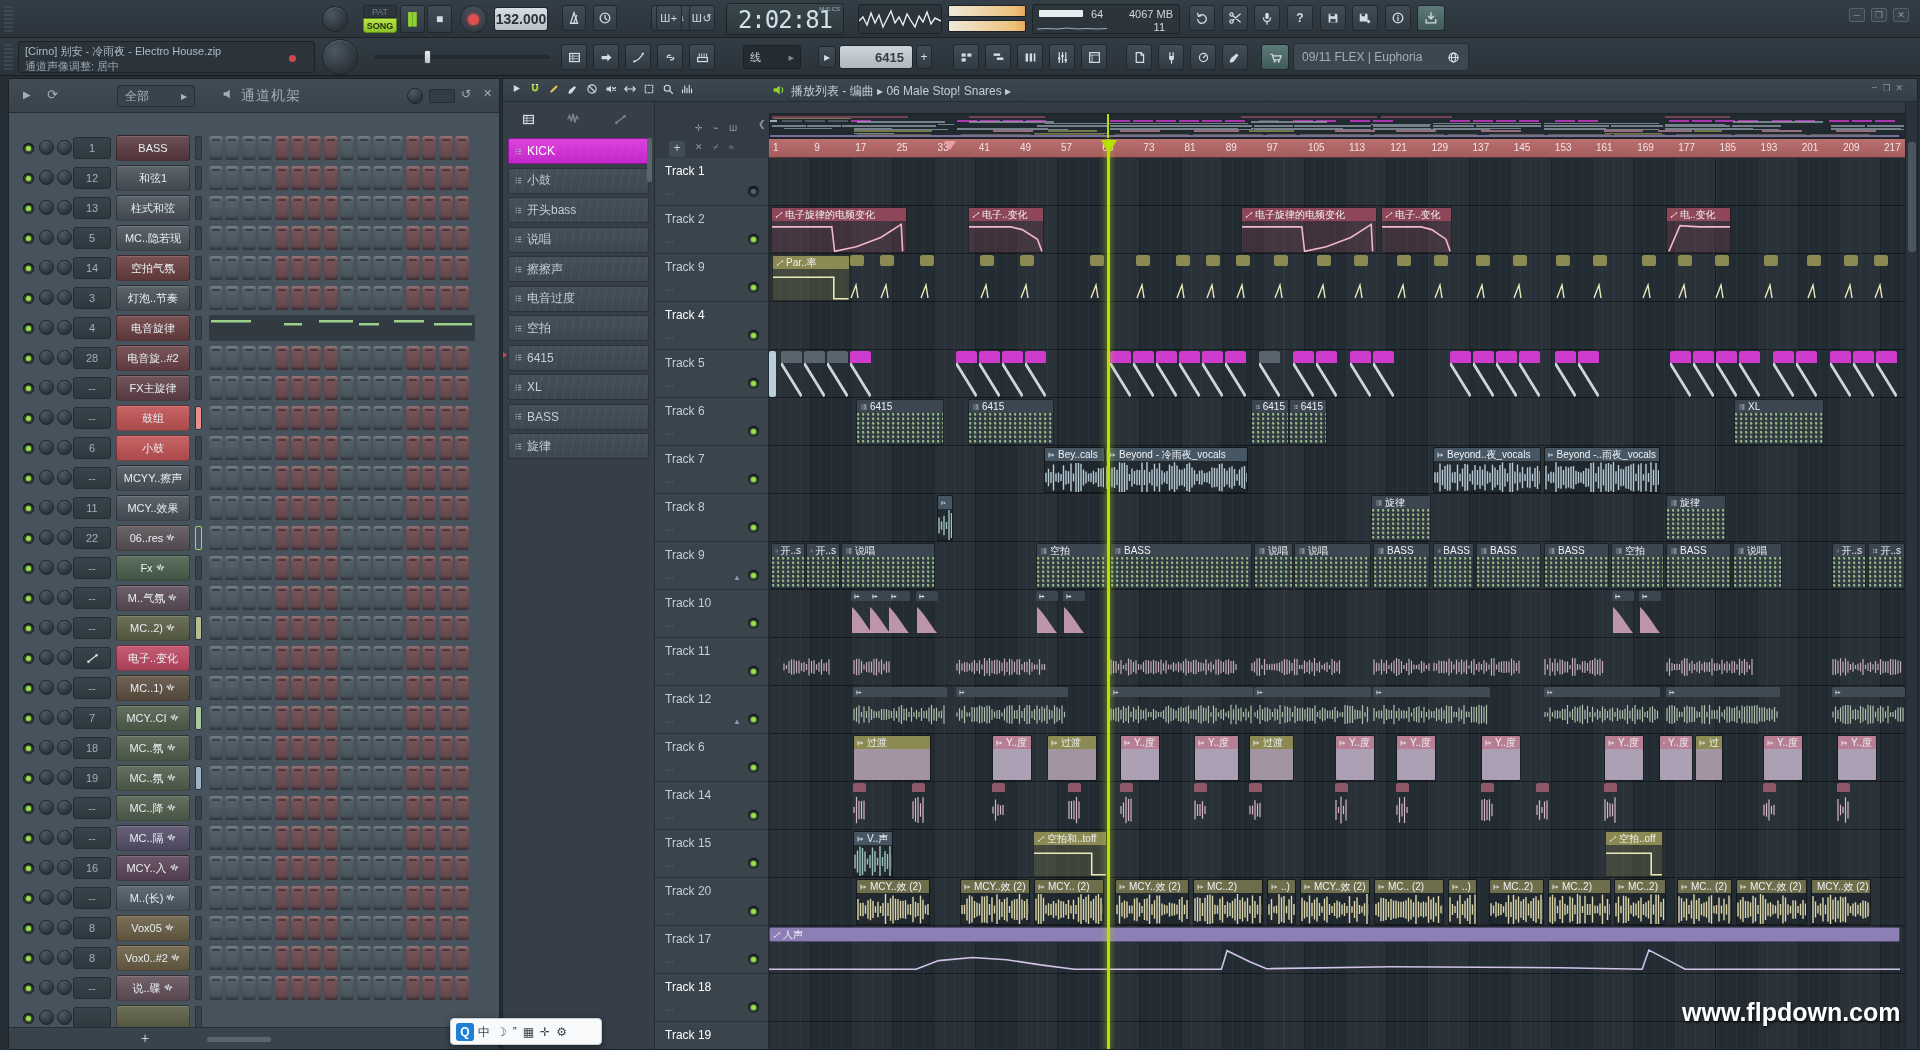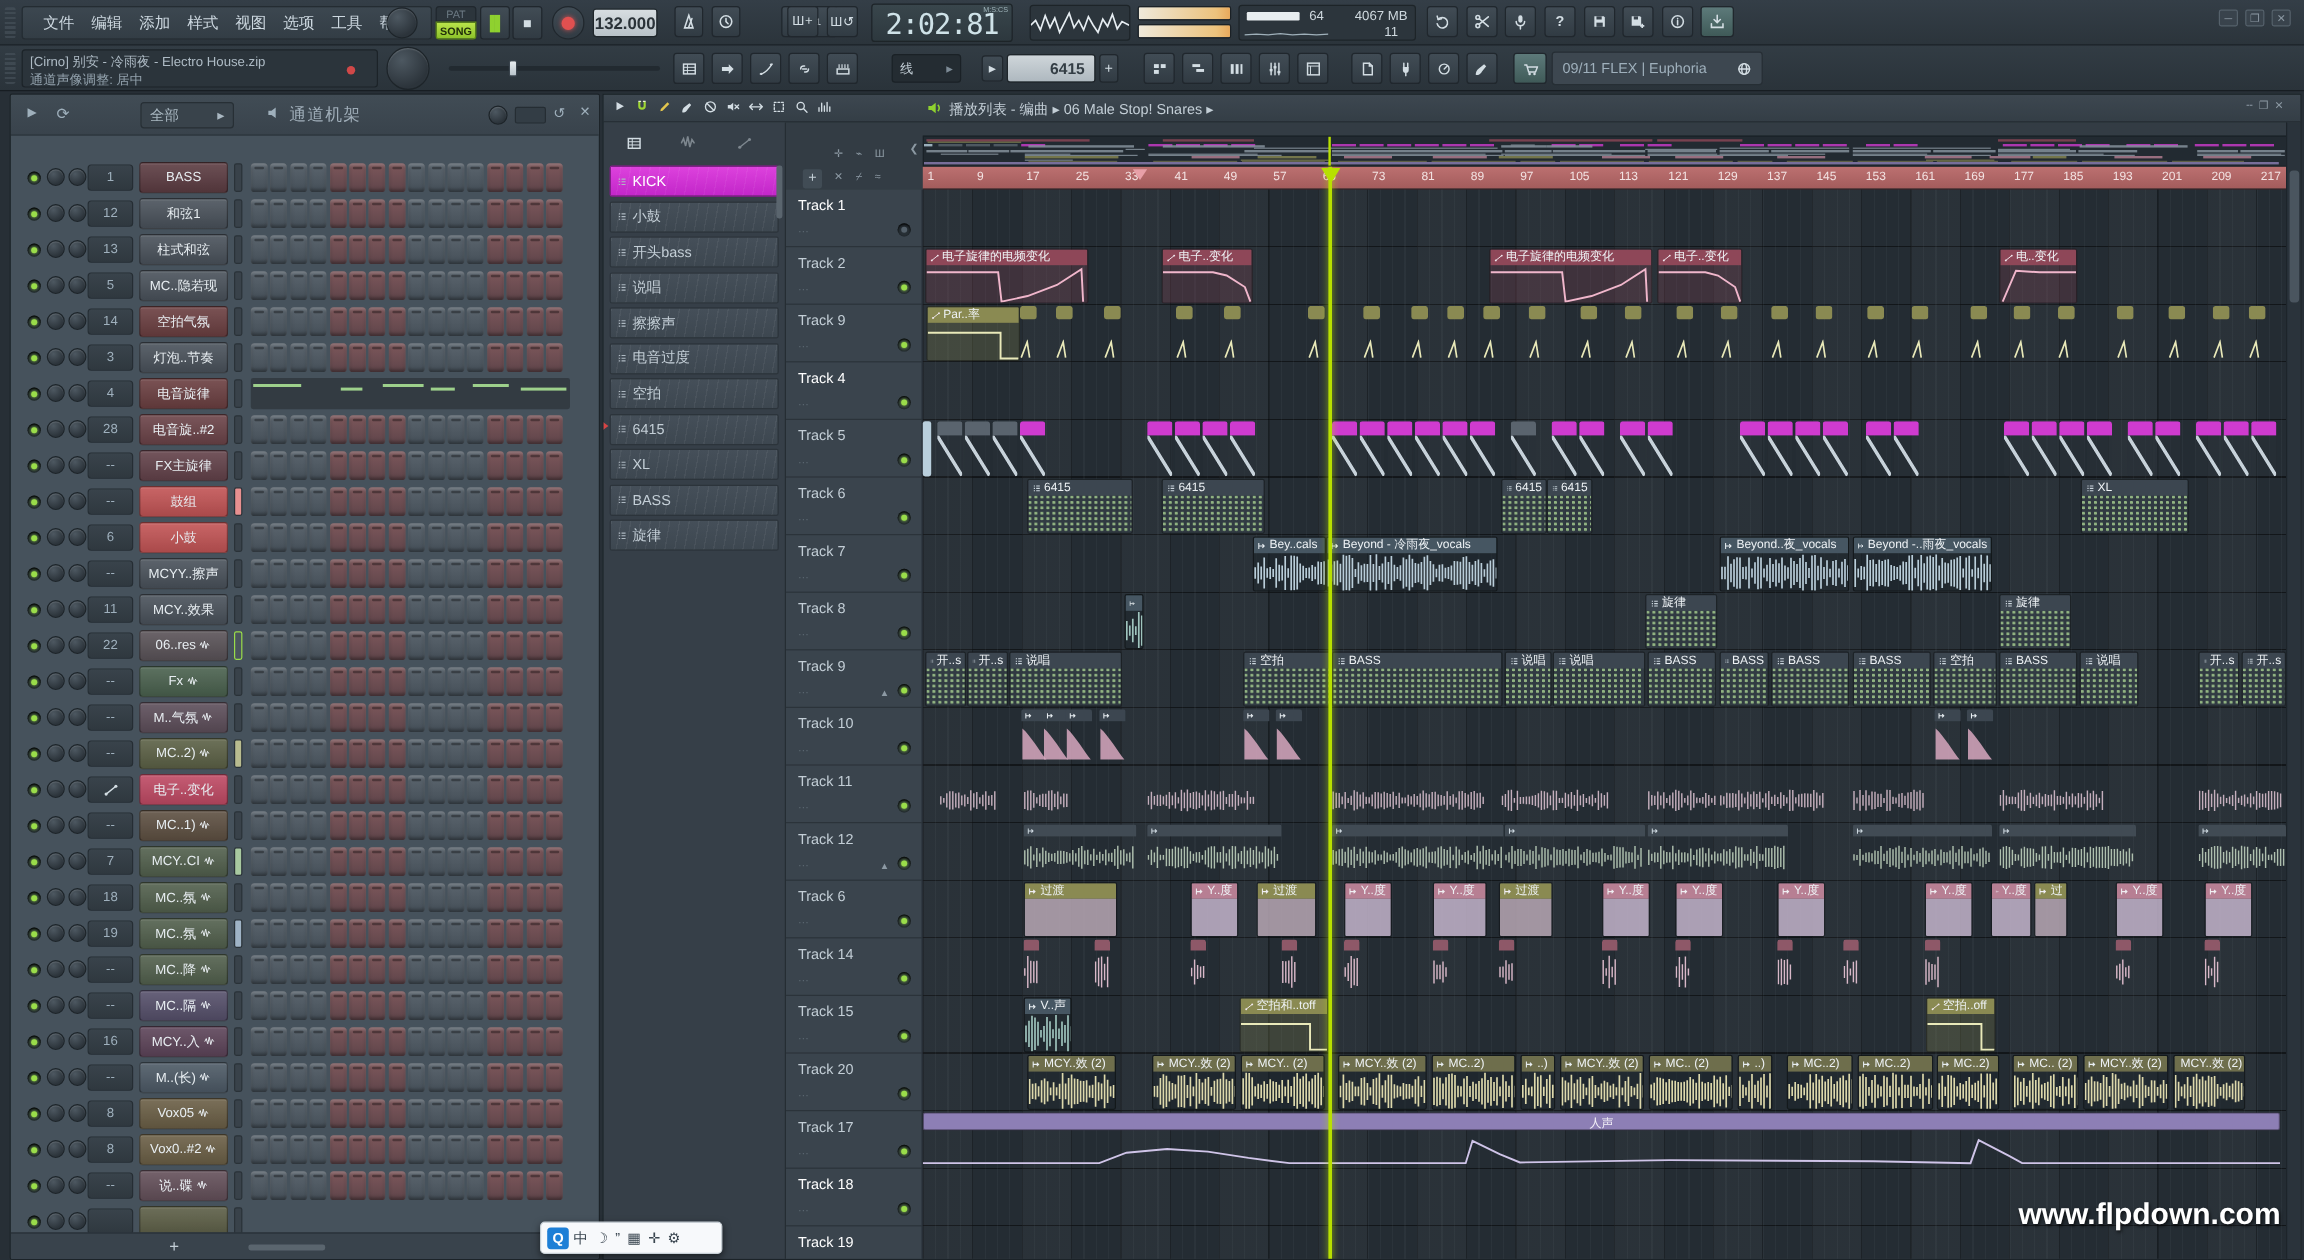--- a/index.html
+++ b/index.html
@@ -99,30 +99,20 @@
   svg{display:block;}
   .tiny{font-size:9px;color:#8c99a3;}
 </style>
 </head>
 <body>
 
 <div id="screen">
 
   <div id="row1">
     <div class="grip"></div>
-    <div id="menubar">
-        <span>文件</span>
-        <span>编辑</span>
-        <span>添加</span>
-        <span>样式</span>
-        <span>视图</span>
-        <span>选项</span>
-        <span>工具</span>
-        <span>帮助</span>
-      </div>
     <div class="knob abs" style="left:322px;top:6px;width:26px;height:26px;"></div>
     <div id="patsong">
       <div id="pat">PAT</div>
       <div id="song">SONG</div>
     </div>
     <div class="ibtn" style="left:400px;top:5px;width:25px;height:28px;color:#8fd12f;font-weight:bold;">▐▌</div>
     <div class="ibtn" style="left:427px;top:5px;width:25px;height:28px;">■</div>
     <div class="ibtn" style="left:460px;top:5px;width:27px;height:28px;border-radius:14px;">
         <span style="width:11px;height:11px;border-radius:50%;background:#e05050;box-shadow:0 0 4px #e05050;"></span>
       </div>
@@ -3162,21 +3152,21 @@
             </svg>
             <span>MCY..效 (2)</span>
           </div>
           <div class="cbody">
             <svg width="60" height="33" viewBox="0 0 60 33">
               <path d="M1,2.9L1,30.1M3.5,8.4L3.5,24.6M6,12.4L6,20.6M8.5,10.5L8.5,22.5M11,4.5L11,28.5M13.5,11.8L13.5,21.2M16,4.3L16,28.7M18.5,1.8L18.5,31.2M21,6.4L21,26.6M23.5,4.0L23.5,29.0M26,7.4L26,25.6M28.5,3.5L28.5,29.5M31,4.5L31,28.5M33.5,3.7L33.5,29.3M36,10.3L36,22.7M38.5,12.9L38.5,20.1M41,10.5L41,22.5M43.5,9.2L43.5,23.8M46,11.7L46,21.3M48.5,9.9L48.5,23.1M51,7.4L51,25.6M53.5,8.0L53.5,25.0M56,9.4L56,23.6M58.5,12.2L58.5,20.8" stroke="#ddd8ab" stroke-width="1.4"></path>
             </svg>
           </div>
         </div>
         <div class="clip" style="left: 0px; top: 769px; width: 1131px; height: 15px; background: rgb(141, 127, 181); border: 1px solid rgba(0, 0, 0, 0.4);">
-          <div class="chd" style="background:transparent;color:#f2eff7;flex-direction:column;">
+          <div class="chd" style="background:transparent;color:#f2eff7;">
             <svg width="8" height="8" viewBox="0 0 16 16">
               <path d="M3,12L13,4" stroke="#f2eff7" stroke-width="1.6"></path>
               <circle cx="3" cy="12" r="1.6" fill="#f2eff7"></circle>
               <circle cx="13" cy="4" r="1.6" fill="#f2eff7"></circle>
             </svg>
             <span>人声</span>
           </div>
         </div>
         <div style="position: absolute; left: 0px; top: 784px; width: 1131px; height: 31px;">
           <svg width="1131" height="31" viewBox="0 0 1131 31">

